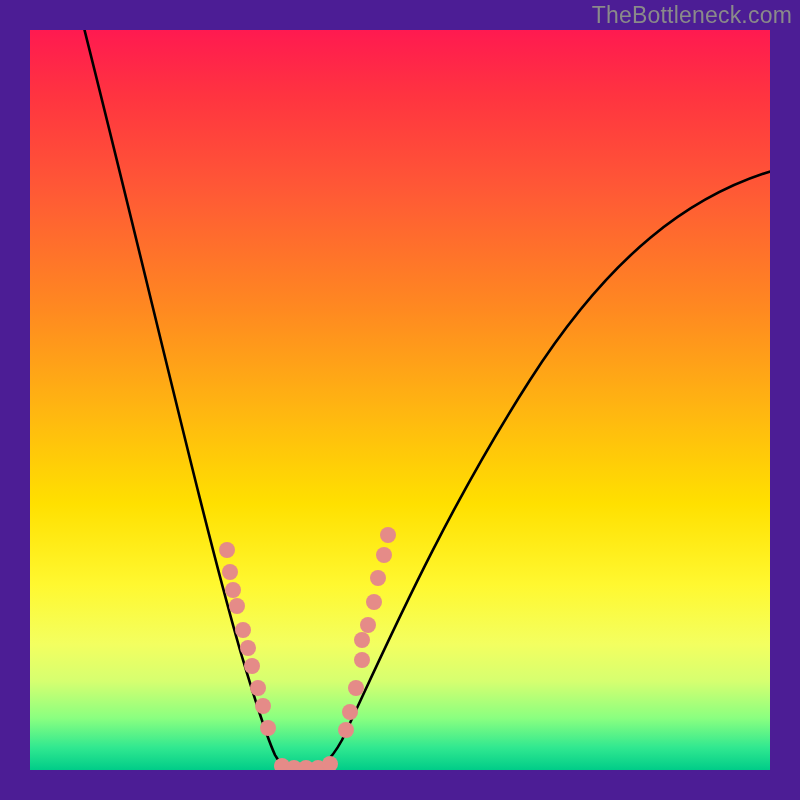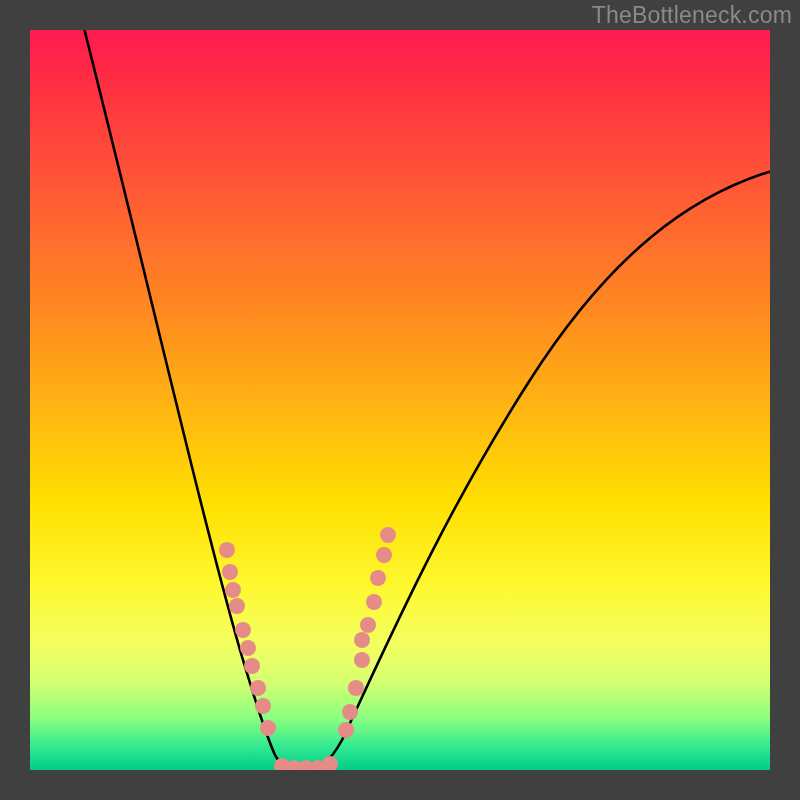--- a/index.html
+++ b/index.html
@@ -8,21 +8,21 @@
     width: 800px;
     height: 800px;
     overflow: hidden;
     background: #000;
     font-family: Arial, Helvetica, sans-serif;
   }
   .frame {
     position: relative;
     width: 800px;
     height: 800px;
-    background: #404040;
+    background: #4c1d95;
   }
   .plot-area {
     position: absolute;
     left: 30px;
     top: 30px;
     width: 740px;
     height: 740px;
     background: linear-gradient(
       to bottom,
       #ff1a50 0%,

